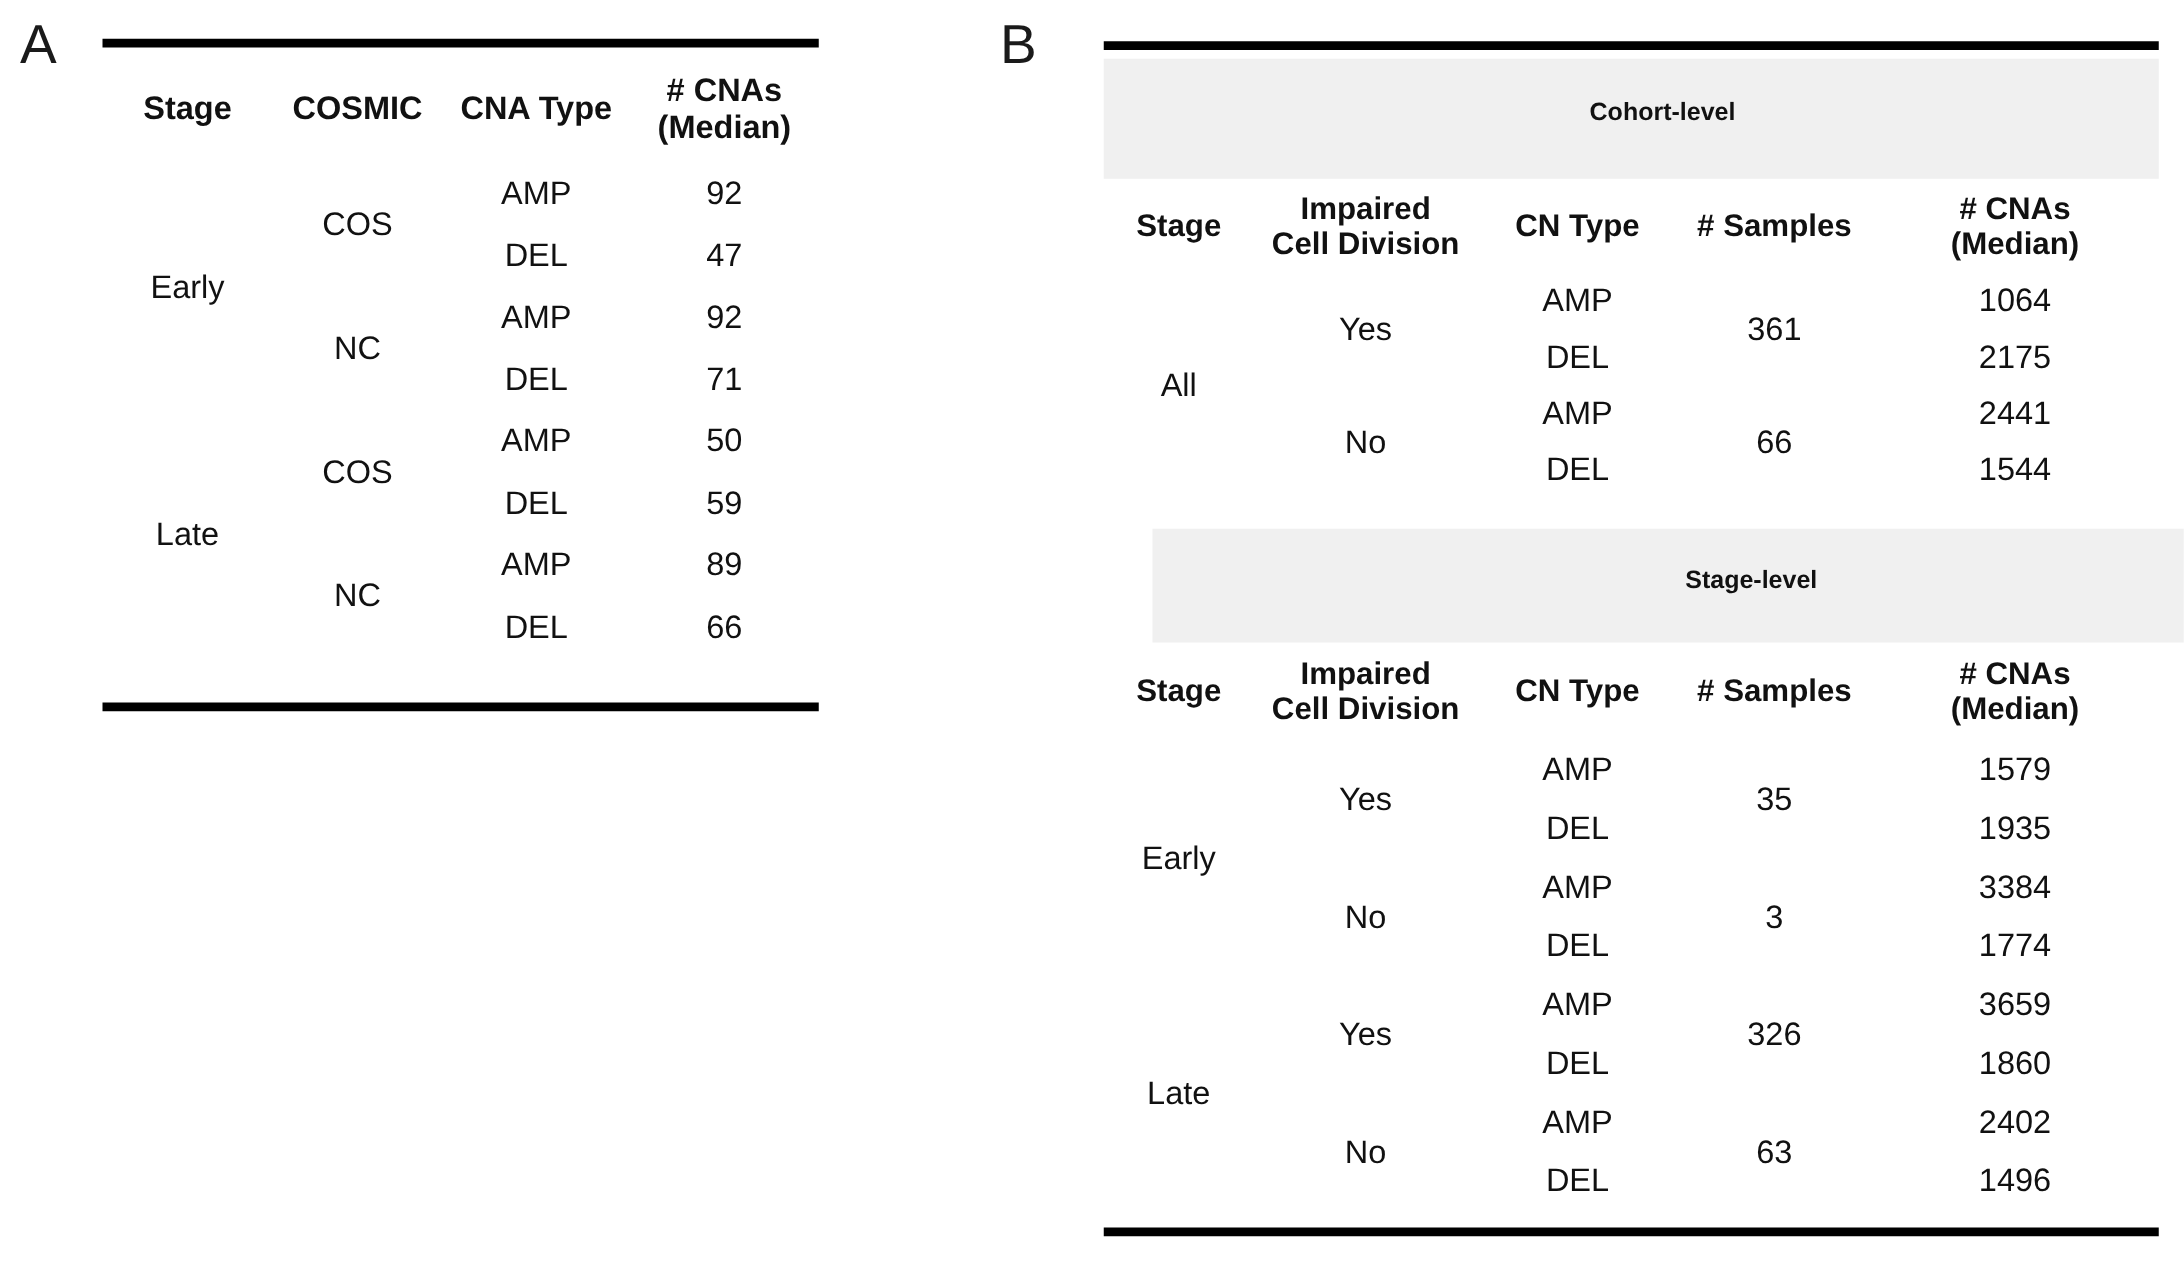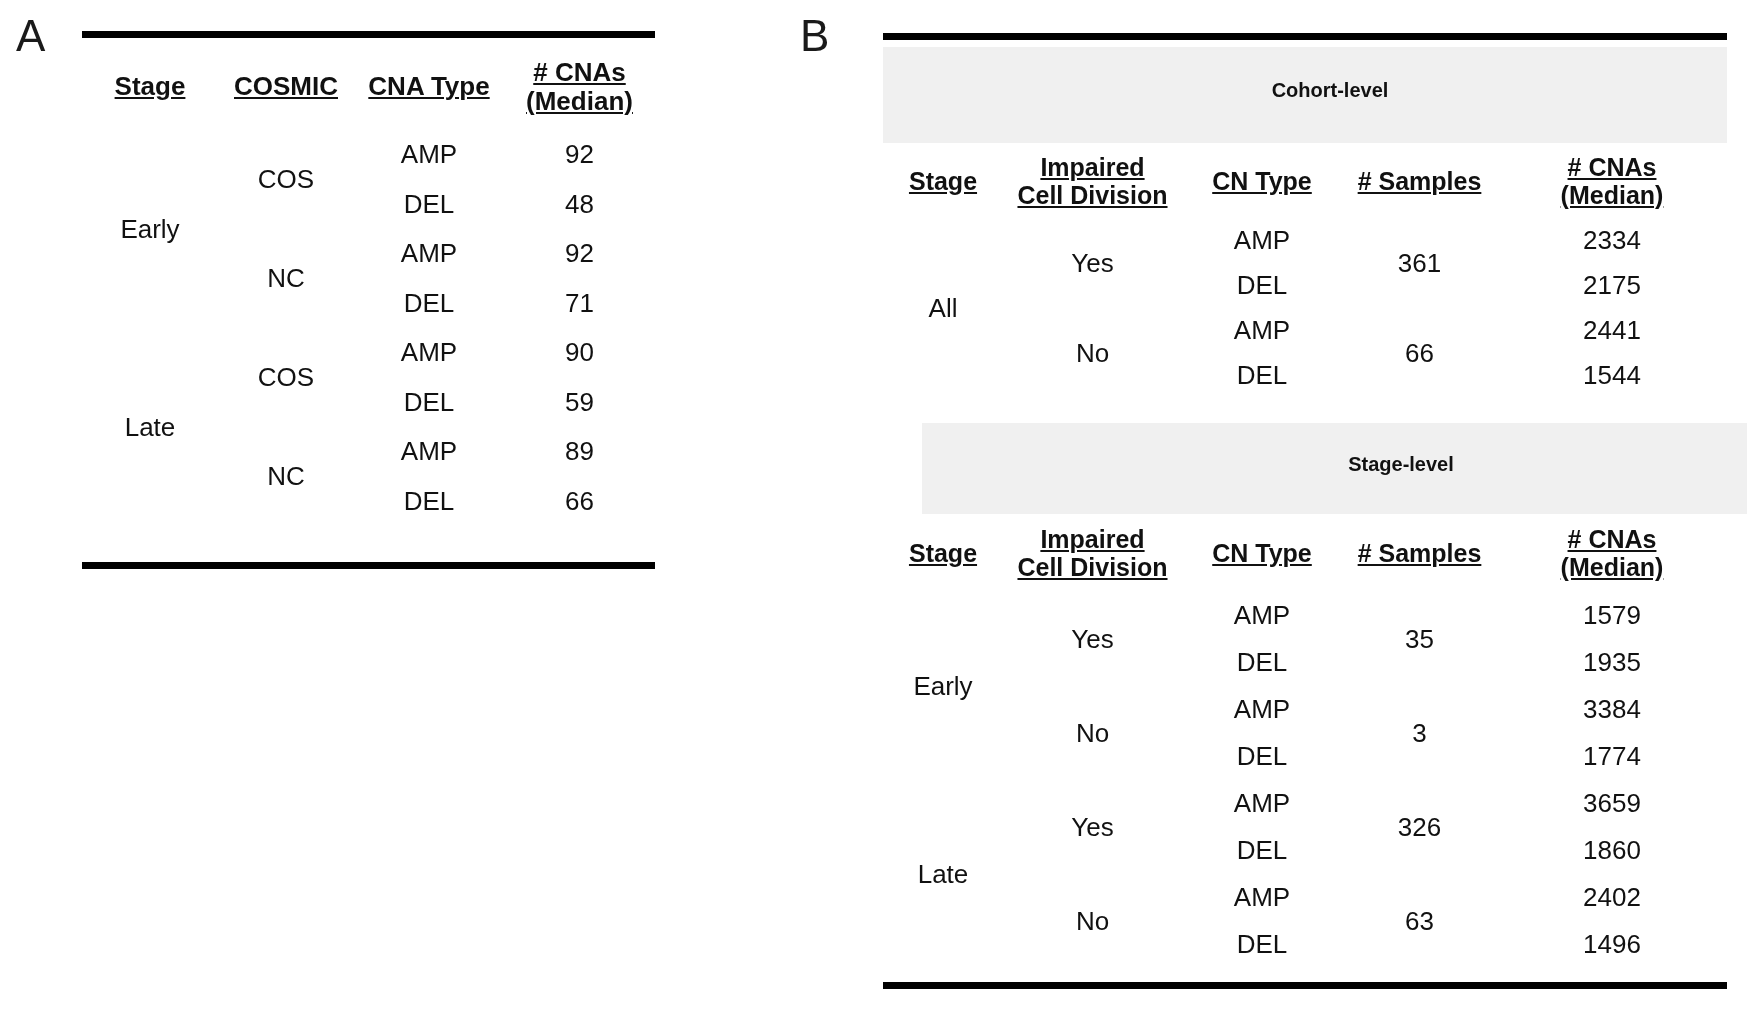--- a/index.html
+++ b/index.html
@@ -54,21 +54,20 @@
     padding: 0;
     border: 0;
     text-align: center;
     vertical-align: middle;
     color: #111;
     font-weight: 400;
   }
   table.tbl th {
     font-weight: bold;
     line-height: 1.12;
-    text-decoration: underline;
   }
 
   
   #tableA { left: 82px; top: 44px; width: 573px; }
   #tableA th { font-size: 26px; height: 86px; }
   #tableA td { font-size: 26px; height: 49.5px; }
   #tableA .colStage   { width: 136px; }
   #tableA .colCosmic  { width: 136px; }
   #tableA .colType    { width: 150px; }
   #tableA .colMedian  { width: 151px; }
@@ -124,38 +123,38 @@
     <tbody>
 
       <tr>
         <td rowspan="4">Early</td>
         <td rowspan="2">COS</td>
         <td>AMP</td>
         <td>92</td>
       </tr>
       <tr>
         <td>DEL</td>
-        <td>48</td>
+        <td>47</td>
       </tr>
 
       <tr>
         <td rowspan="2">NC</td>
         <td>AMP</td>
         <td>92</td>
       </tr>
       <tr>
         <td>DEL</td>
         <td>71</td>
       </tr>
 
       <tr>
         <td rowspan="4">Late</td>
         <td rowspan="2">COS</td>
         <td>AMP</td>
-        <td>90</td>
+        <td>50</td>
       </tr>
       <tr>
         <td>DEL</td>
         <td>59</td>
       </tr>
 
       <tr>
         <td rowspan="2">NC</td>
         <td>AMP</td>
         <td>89</td>
@@ -202,21 +201,21 @@
           <div>(Median)</div>
         </th>
       </tr>
     </thead>
     <tbody>
       <tr>
         <td rowspan="4">All</td>
         <td rowspan="2">Yes</td>
         <td>AMP</td>
         <td rowspan="2">361</td>
-        <td>2334</td>
+        <td>1064</td>
       </tr>
       <tr>
         <td>DEL</td>
         <td>2175</td>
       </tr>
       <tr>
         <td rowspan="2">No</td>
         <td>AMP</td>
         <td rowspan="2">66</td>
         <td>2441</td>

